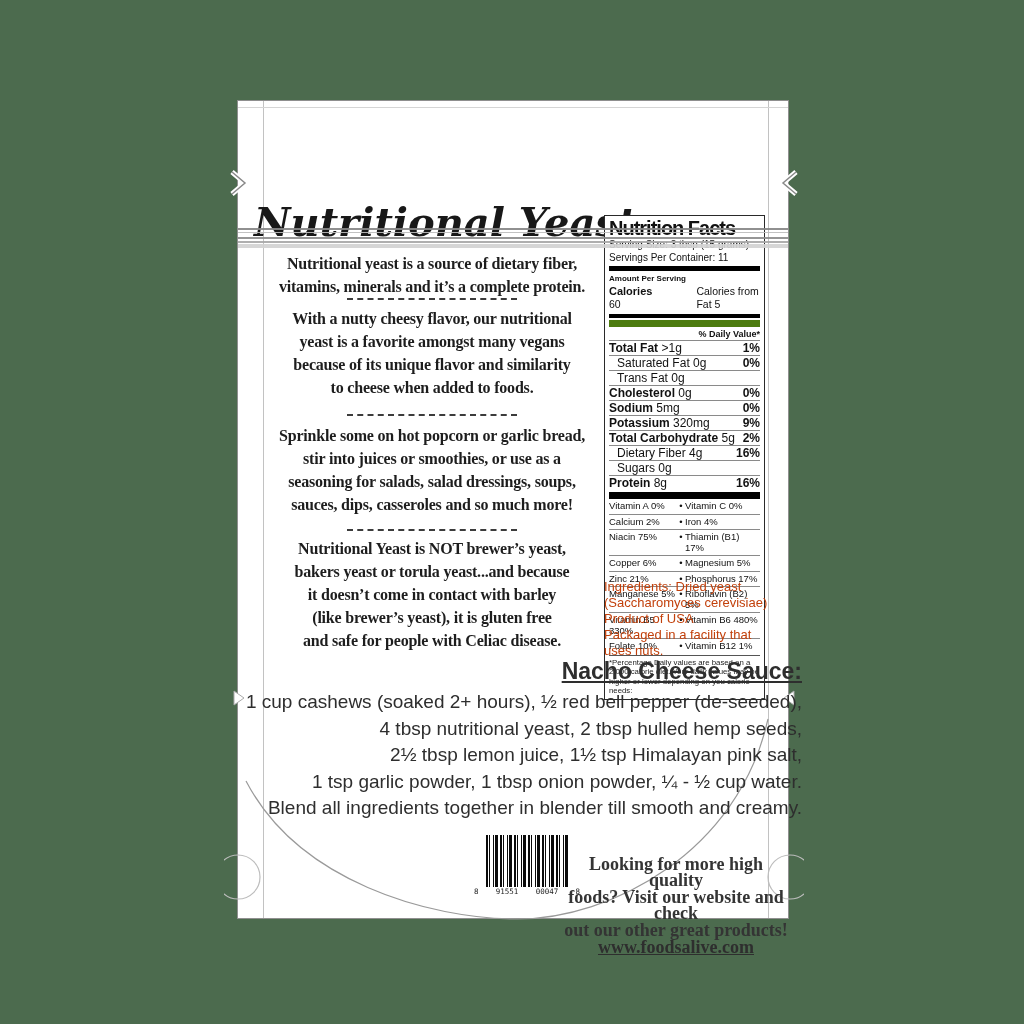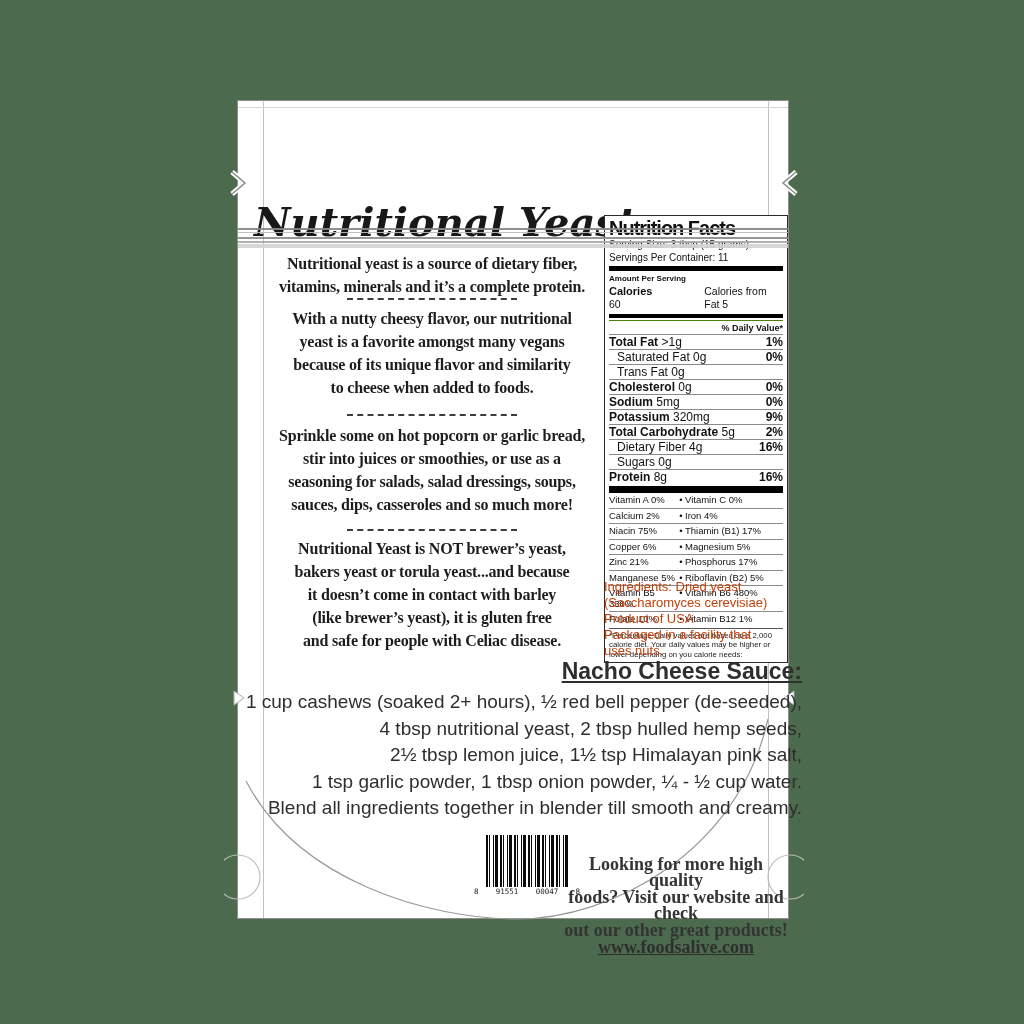--- a/index.html
+++ b/index.html
@@ -26,31 +26,31 @@
          font-size:40px;line-height:42px;color:#181818;white-space:nowrap;letter-spacing:0px;}
 
   .leftcol{position:absolute;left:22px;top:0;width:344px;z-index:3;text-align:center;
            font-family:"Liberation Serif",serif;font-weight:700;color:#1d1d1d;}
   .para{position:absolute;left:0;width:344px;font-size:16px;line-height:23px;white-space:pre-line;letter-spacing:-0.2px;}
   .p1{top:143px;margin-top:8px;} .p2{top:206px;} .p3{top:323px;} .p4{top:436px;}
   .dashsep{position:absolute;left:87px;width:170px;border-top:2px dashed #3c3c3c;}
   .s1{top:197px;} .s2{top:313px;} .s3{top:428px;}
 
   
-  .nf{position:absolute;left:366px;top:114px;width:184px;z-index:3;background:#fff;
+  .nf{position:absolute;left:366px;top:114px;width:161px;z-index:3;background:#fff;
       border:1.5px solid #2a2a2a;box-sizing:border-box;padding:2px 4px 3px 4px;color:#111;}
   .nf-title{font-size:20px;font-weight:700;letter-spacing:-1px;line-height:21px;white-space:nowrap;}
   .nf-serv{font-size:10px;line-height:12.5px;}
   .nf-bar{background:#000;height:5px;margin:2px 0;}
   .nf-bar2{background:#000;height:4px;margin:2px 0;}
   .nf-bar3{background:#000;height:7px;margin:2px 0 0 0;}
   .nf-aps{font-size:8px;font-weight:700;line-height:10px;padding-top:1px;}
   .nf-cal{display:flex;justify-content:space-between;align-items:baseline;font-size:10.5px;line-height:13px;padding:1px 0;gap:44px;}
   .nf-cal .cl{font-weight:700;font-size:11px;}
-  .nf-dvh{font-size:9px;font-weight:700;text-align:right;border-top:1px solid #4d7c0f;padding:1.5px 0;}
+  .nf-dvh{font-size:9px;font-weight:700;text-align:right;border-top:7px solid #4d7c0f;padding:1.5px 0;}
   .nrow{display:flex;justify-content:space-between;font-size:12px;line-height:12px;
         padding:1px 0;border-top:1px solid #8a8a8a;}
   .nrow .nl b{font-weight:700;}
   .nrow.indent .nl{padding-left:8px;}
   .nrow .ndv{font-weight:700;}
   .vrow{display:grid;grid-template-columns:68px 8px 1fr;font-size:9.5px;line-height:10.5px;
         padding:2px 0;border-top:1px solid #8a8a8a;}
   .vrow:first-of-type{border-top:none;}
   .vb{text-align:center;}
   .nf-foot{border-top:1px solid #555;font-size:7.8px;line-height:9.5px;padding-top:2px;margin-top:1px;color:#222;}

